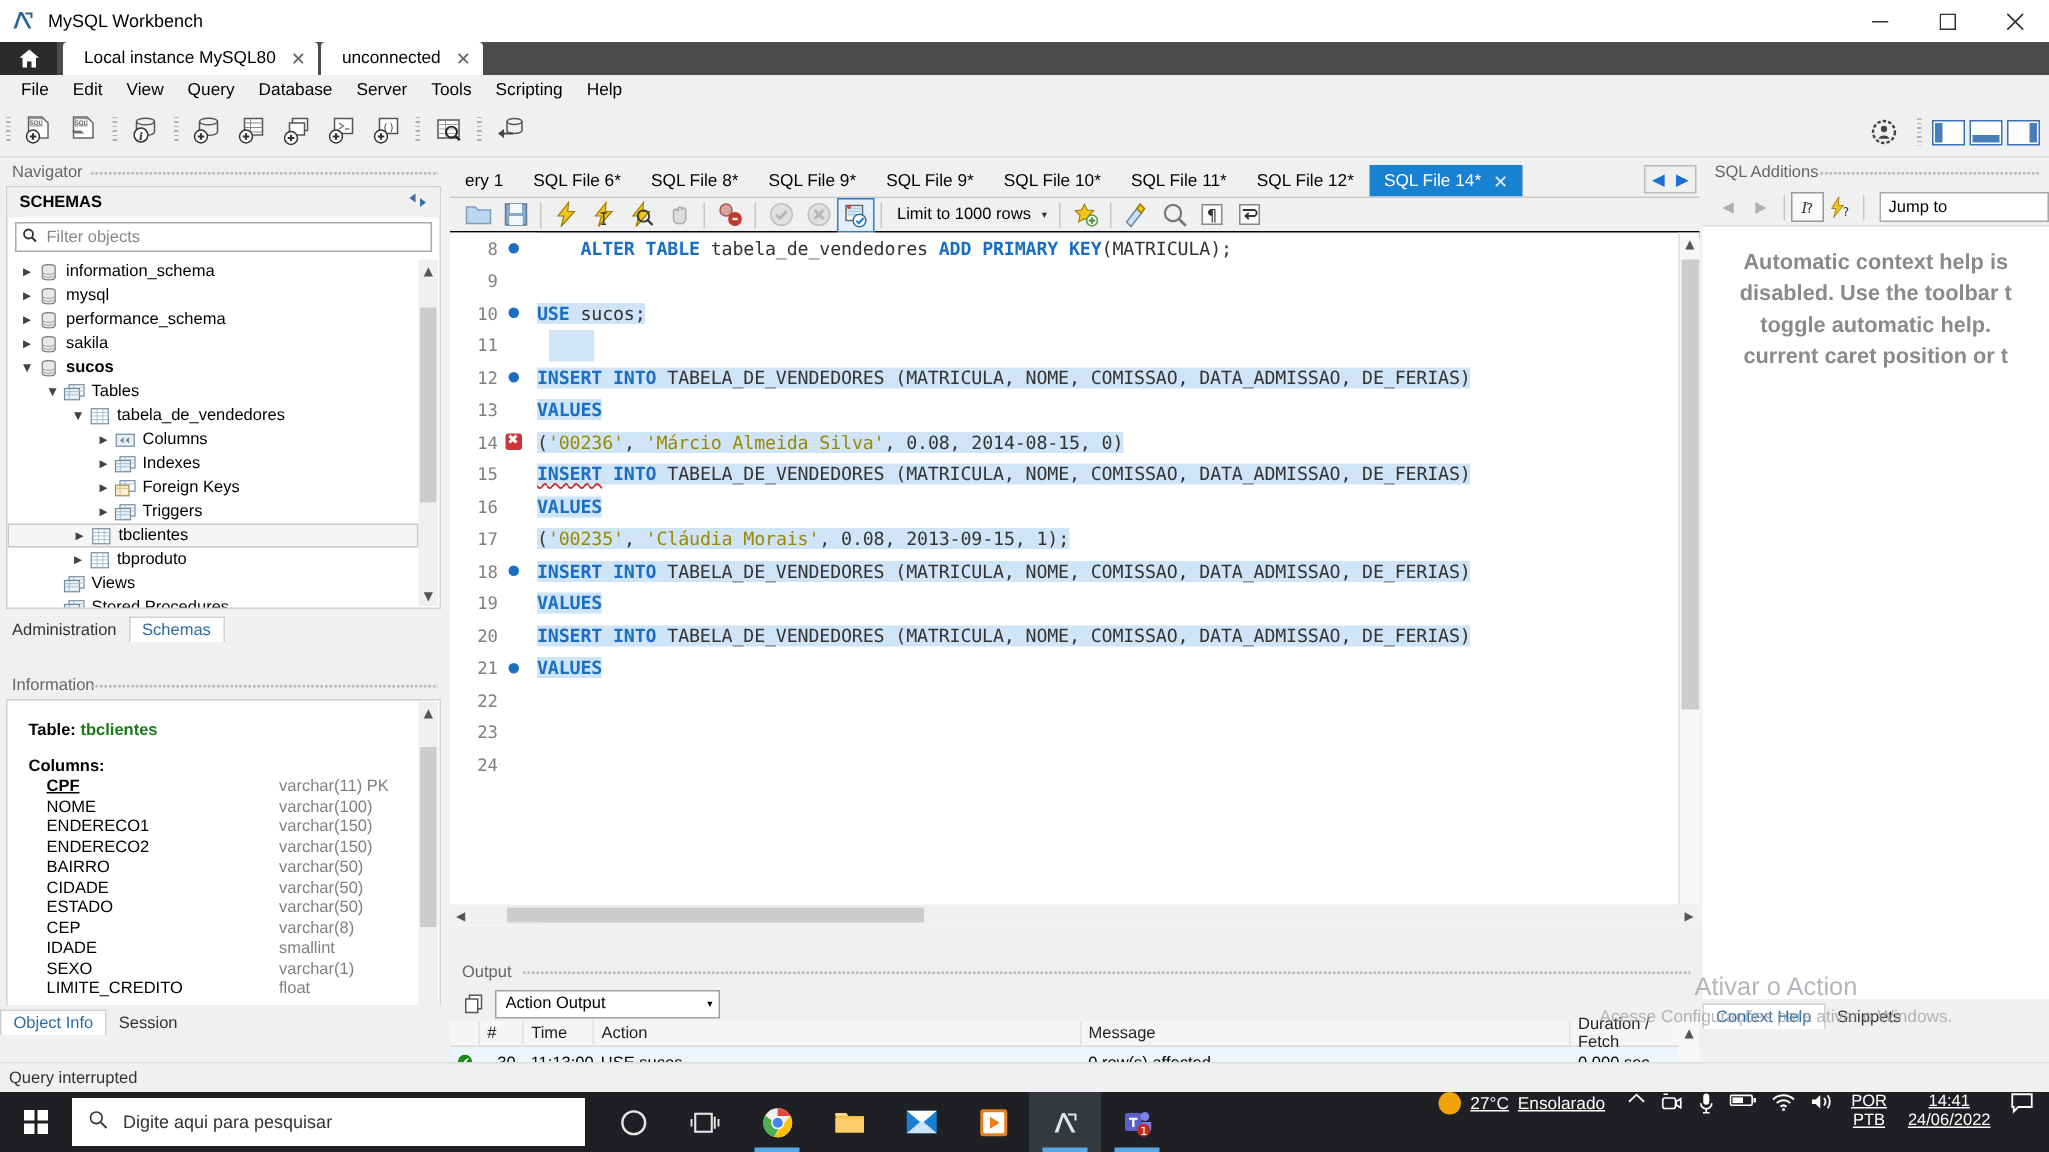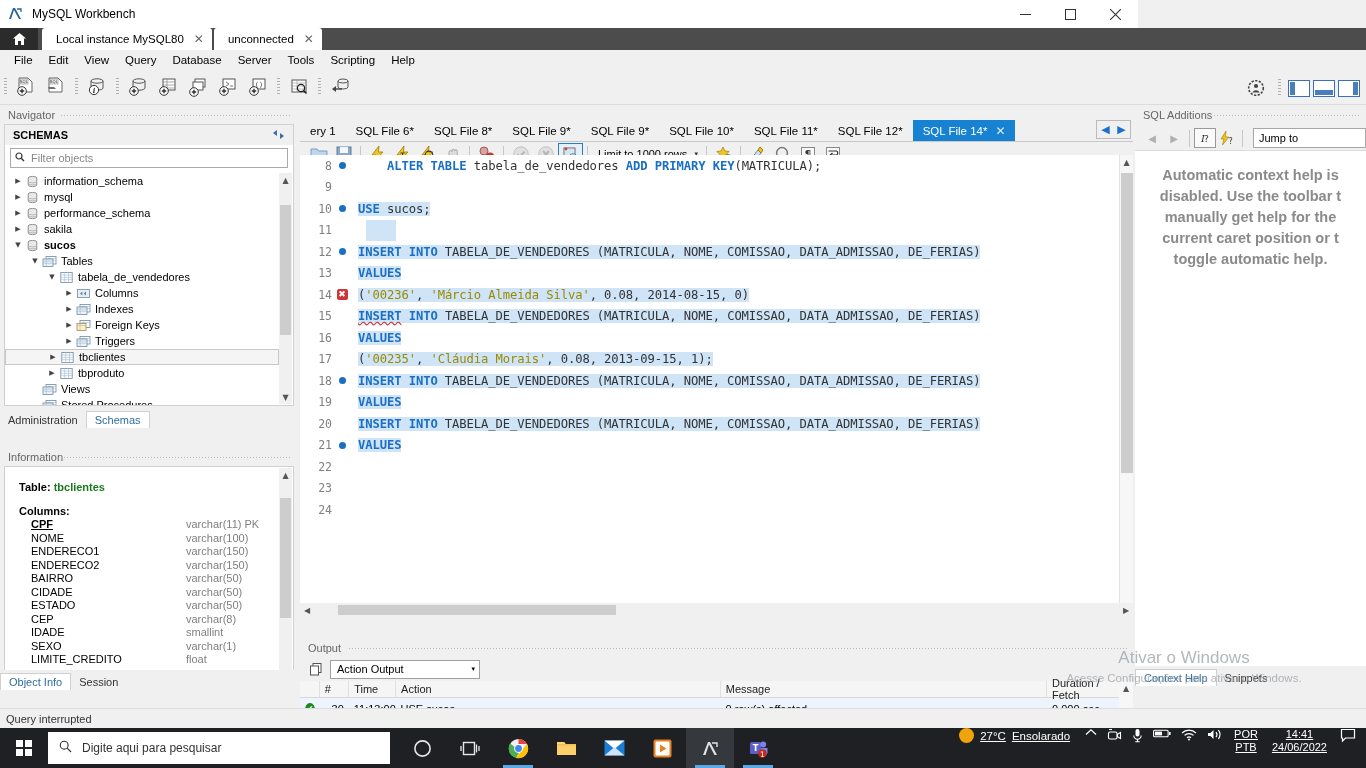--- a/index.html
+++ b/index.html
@@ -9,21 +9,21 @@
     overflow: hidden;
     font-family: "Liberation Sans", sans-serif;
     font-size: 11px;
     background: #f0f0f0;
     -webkit-font-smoothing: none;
   }
   #app { position: relative; width: 1366px; height: 768px; }
 
   
   .titlebar {
-    position: absolute; left: 0; top: 0; width: 1138px; height: 28px;
+    position: absolute; left: 0; top: 0; width: 1366px; height: 28px;
     background: #ffffff; display: flex; align-items: center;
   }
   .tb-logo { width: 16px; height: 16px; margin-left: 8px; position: relative; }
   .tb-title { font-size: 12px; color: #000; margin-left: 8px; }
   .win-ctrls { position: absolute; right: 0; top: 0; display: flex; height: 28px; }
   .win-btn { width: 45px; height: 28px; display: flex; align-items: center; justify-content: center;
              color: #333; font-size: 13px; cursor: default; }
 
   
   .apptabs {
@@ -115,32 +115,32 @@
   .info-sb { position: absolute; right: 1px; top: 1px; width: 13px; bottom: 1px; background: #f0f0f0; }
   .info-sb .thumb { position: absolute; left: 1px; top: 30px; width: 11px; height: 120px; background: #cdcdcd; }
   .info-tabs { position: absolute; left: 0; bottom: 18px; width: 298px; height: 20px;
                background: #f0f0f0; display: flex; align-items: flex-end; }
   .statusbar { position: absolute; left: 0; bottom: 0; width: 1366px; height: 20px;
                background: #f0f0f0; border-top: 1px solid #dcdcdc;
                display: flex; align-items: center; padding-left: 6px; font-size: 11px; color: #333; }
 
   
   .center { position: absolute; left: 300px; top: 106px; width: 833px; height: 602px; background: #f0f0f0; }
-  .edtabs { height: 36px; background: #f0f0f0; display: flex; align-items: flex-end; position: relative;
+  .edtabs { height: 26px; background: #f0f0f0; display: flex; align-items: flex-end; position: relative;
             border-bottom: 1px solid #c8c8c8; overflow: hidden; }
   .edtab { height: 21px; display: flex; align-items: center; padding: 0 10px;
            font-size: 11.5px; color: #000; background: #f0f0f0; white-space: nowrap; }
   .edtab.active { background: #1781d2; color: #fff; }
   .edtab .x { margin-left: 8px; font-size: 12px; font-family: "DejaVu Sans", sans-serif; opacity: .85; }
   .tabnav { position: absolute; right: 2px; bottom: 2px; display: flex; gap: 1px;
             background: #f0f0f0; border: 1px solid #bbb; padding: 1px; }
   .tabnav div { width: 15px; height: 15px; display: flex; align-items: center; justify-content: center;
                 color: #1c6fd0; font-size: 11px; font-family: "DejaVu Sans", sans-serif; }
   .edtoolbar { height: 27px; background: #f0f0f0; display: flex; align-items: center;
-               border-bottom: 3px solid #000000; }
+               border-bottom: 5px solid #000000; }
   .ebtn { width: 25px; height: 23px; display: flex; align-items: center; justify-content: center; }
   .ebtn.framed { border: 1px solid #2e7bc4; background: #e4eff9; }
   .sep { width: 1px; height: 17px; background: #c6c6c6; margin: 0 4px; }
   .limitsel { height: 20px; width: 110px; display: flex; align-items: center; justify-content: space-between;
               font-size: 11px; padding: 0 4px 0 6px; color: #000; }
   .limitsel .cv { font-size: 7px; font-family: "DejaVu Sans", sans-serif; color: #333; }
 
   .codearea { position: absolute; left: 0; top: 49px; right: 0; height: 462px; background: #fff; overflow: hidden; }
   .gutter { position: absolute; left: 0; top: 0; width: 58px; height: 100%; background: #fff; }
   .lnrow { height: 21.5px; display: flex; align-items: center; }
@@ -1005,37 +1005,36 @@
       </div>
       <div class="sep"></div>
       <div class="sa-jump">
         <span>Jump to</span>
       </div>
     </div>
     <div class="sa-body">
       <div class="sa-msg">
         <div>Automatic context help is</div>
         <div>disabled. Use the toolbar t</div>
-        <div>manually get help for the</div>
+        <div>toggle automatic help.</div>
         <div>current caret position or t</div>
-        <div>toggle automatic help.</div>
       </div>
     </div>
     <div class="sa-tabs">
       <div class="ntab active">Context Help</div>
       <div class="ntab">Snippets</div>
     </div>
   </div>
 
   <div class="statusbar" style="bottom:40px;">
     <span>Query interrupted</span>
   </div>
 
   <div class="watermark">
-    <div class="wm1">Ativar o Windows</div>
+    <div class="wm1">Ativar o Action</div>
     <div class="wm2">Acesse Configurações para ativar o Windows.</div>
   </div>
 
   <div class="taskbar">
     <div class="start">
       <span class="winlogo">
           <i></i>
           <i></i>
           <i></i>
           <i></i>

